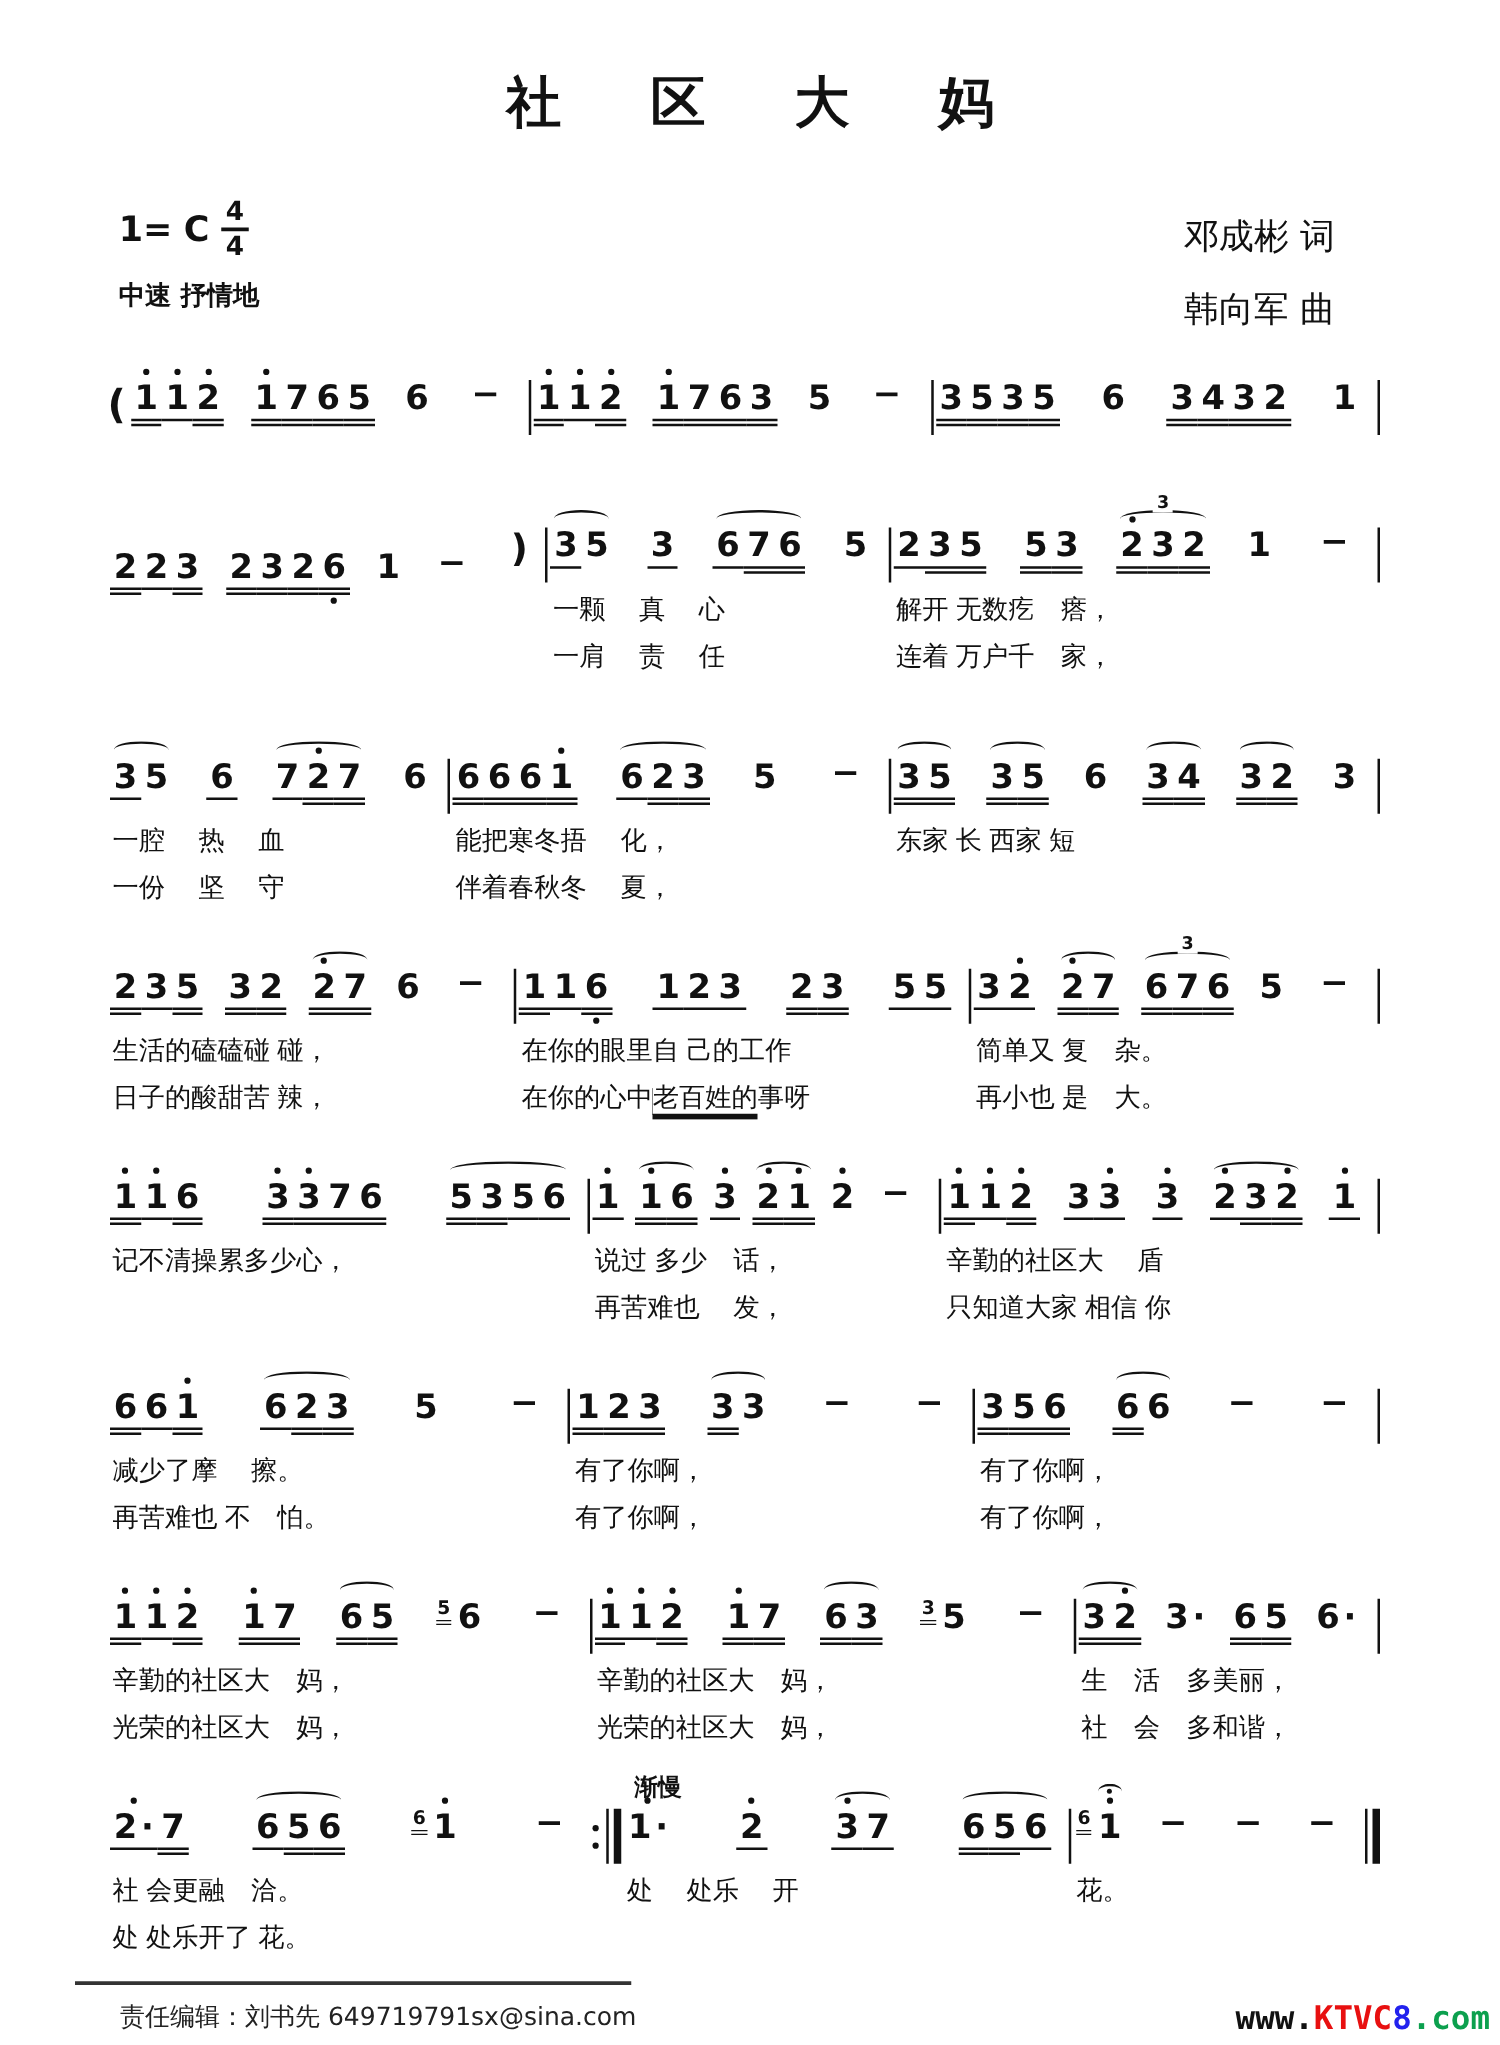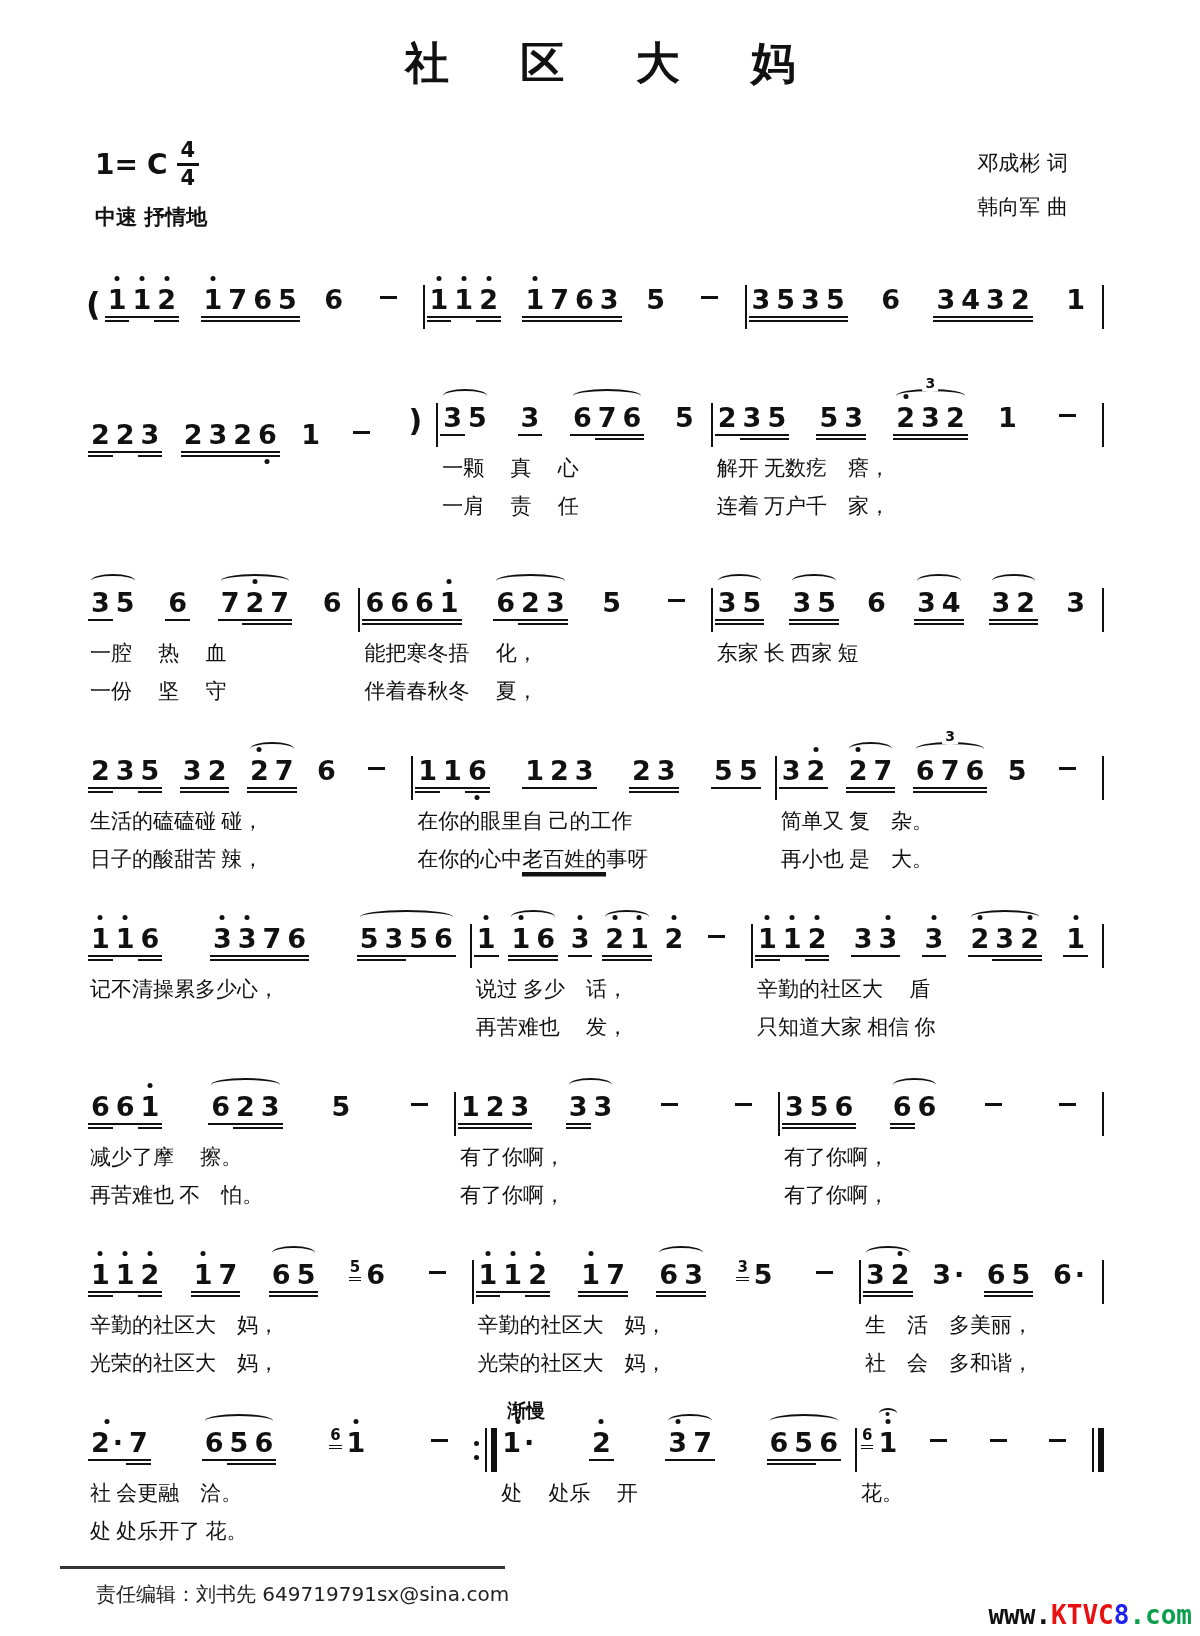--- a/index.html
+++ b/index.html
@@ -1,32 +1,32 @@
 <!DOCTYPE html>
 <html><head>
 <meta charset="utf-8">
 <style>
   html,body{margin:0;padding:0;}
   body{
     width:1200px;height:1636px;position:relative;background:#ffffff;color:#111;
     font-family:"DejaVu Sans","Liberation Sans",sans-serif;overflow:hidden;
   }
-  .header{position:relative;padding-top:34px;}
+  .header{position:relative;padding-top:53px;}
   .title{
     text-align:center;font-size:44px;font-weight:bold;
     font-family:"DejaVu Serif","Liberation Serif",serif;
     letter-spacing:28px;text-indent:28px;white-space:pre;
   }
   .meta{position:relative;margin:46px 0 0 95px;height:92px;}
   .keysig{display:flex;align-items:center;gap:9px;font-size:28px;font-weight:bold;}
   .frac{display:inline-flex;flex-direction:column;align-items:center;line-height:1.1;font-size:21px;font-weight:bold;}
   .frac .num{border-bottom:3px solid #111;padding:0 4px 1px;}
   .frac .den{padding:1px 4px 0;}
   .tempo{font-size:21px;margin-top:13px;font-weight:bold;}
-  .credits{position:absolute;right:132px;top:2px;text-align:right;font-size:21px;line-height:2.1;}
+  .credits{position:absolute;right:132px;top:2px;text-align:right;font-size:28px;line-height:2.1;}
 
   .score{margin:24px 96px 0 86px;}
   .system{display:flex;align-items:stretch;margin-bottom:18px;}
   .system.no-lyrics{margin-bottom:42px;}
   .open-sym{font-size:32px;font-weight:bold;padding:30px 2px 0 0;}
   .close-sym{font-size:30px;font-weight:bold;margin:0 0 10px 8px;align-self:flex-end;}
   .mcol{position:relative;flex-basis:0;display:flex;flex-direction:column;min-width:0;}
   .m-notes{display:flex;justify-content:space-between;align-items:flex-end;padding:30px 14px 16px 2px;min-height:28px;}
   .tempo-label{position:absolute;top:0px;left:10px;font-size:19px;font-weight:bold;}
 
@@ -55,21 +55,21 @@
   .fermata::after{content:"";position:absolute;top:2px;left:50%;transform:translateX(-50%);
     width:4px;height:4px;background:#111;border-radius:50%;}
 
   .bl{display:flex;align-items:center;gap:4px;margin-top:28px;height:48px;align-self:flex-start;}
   .bl .thin{width:2px;height:44px;background:#111;}
   .bl .thick{width:6px;height:44px;background:#111;}
   .bl .dots{display:flex;flex-direction:column;gap:9px;margin-right:2px;}
   .bl .dots i{width:5px;height:5px;border-radius:50%;background:#111;}
 
   .m-lyric{font-size:21px;white-space:pre;padding:7px 0 2px 4px;min-height:29px;
-    font-family:Liberation Serif, serif;}
+    font-family:Liberation Sans, sans-serif;}
   .lyru{border-bottom:1.5px solid #111;box-shadow:0 3.5px 0 #111;padding-bottom:1px;}
 
   .footer{margin:8px 0 0 60px;}
   .footer-rule{width:445px;height:2.5px;background:#333;}
   .footer-text{margin:12px 0 0 36px;font-size:20px;color:#222;}
   .watermark{position:absolute;right:8px;bottom:6px;font-size:26px;font-weight:bold;
     font-family:"DejaVu Sans Mono","Liberation Mono",monospace;letter-spacing:0px;}
 </style>
 </head>
 <body>

